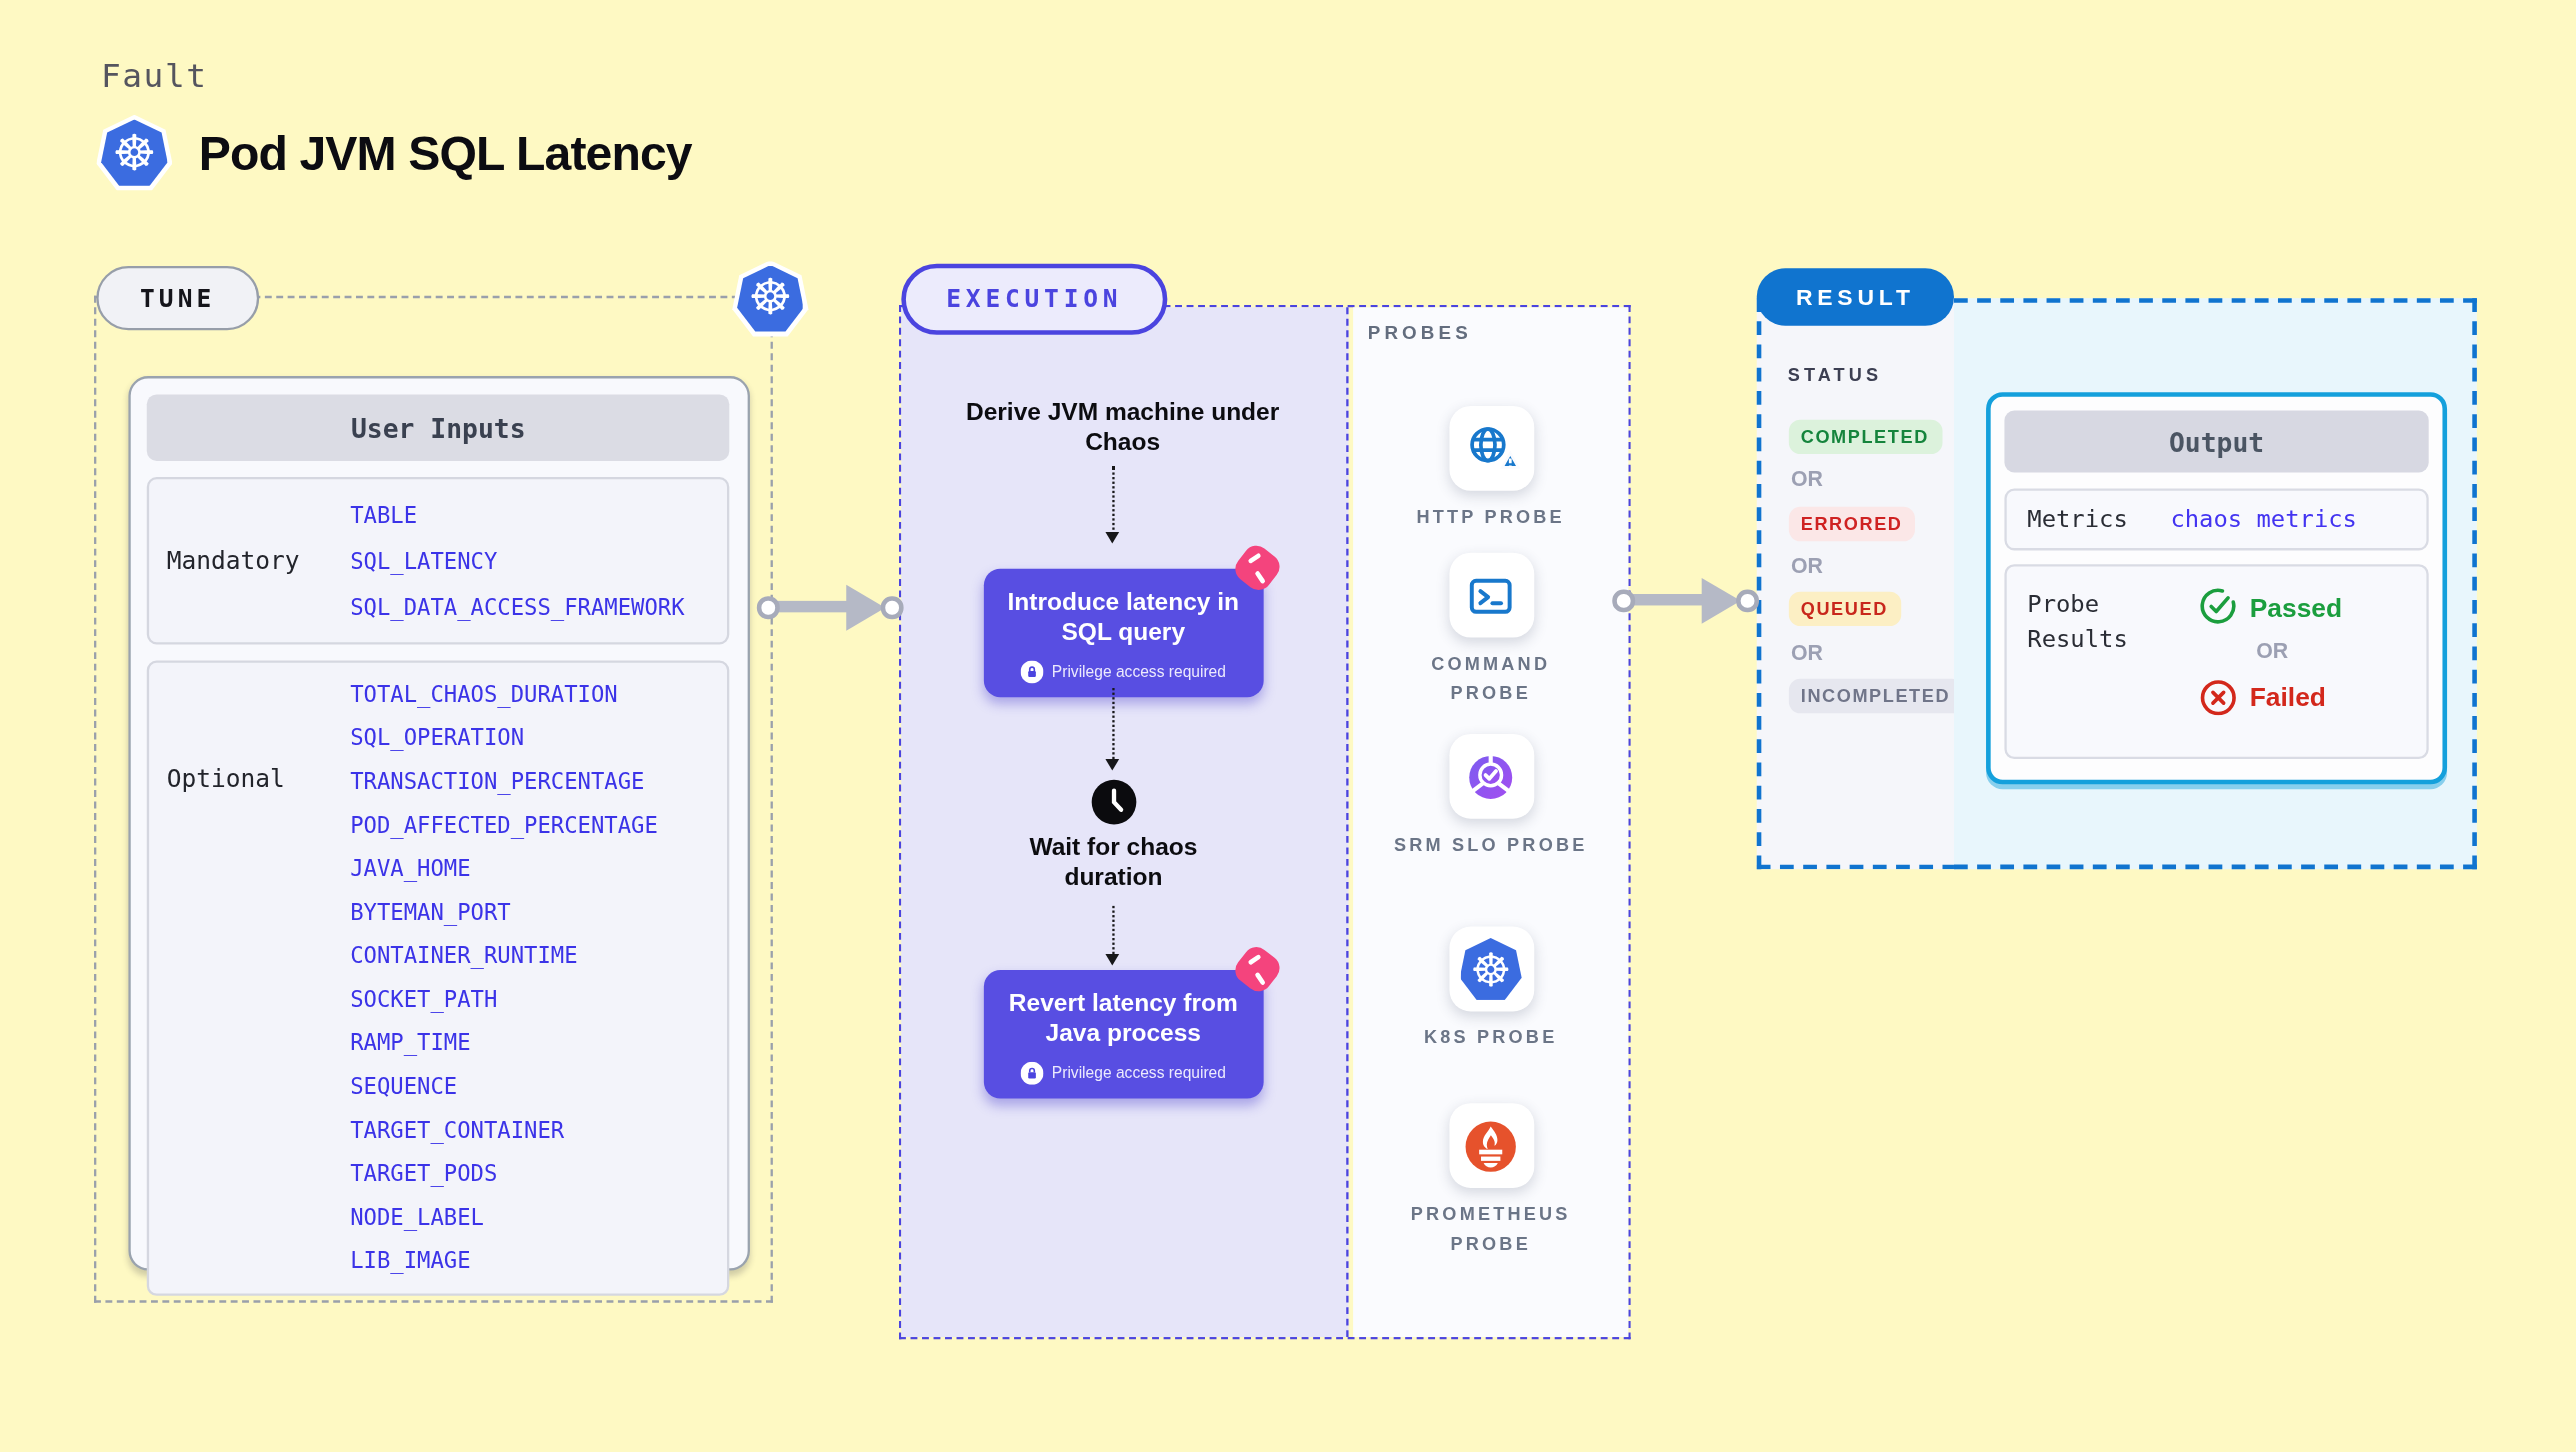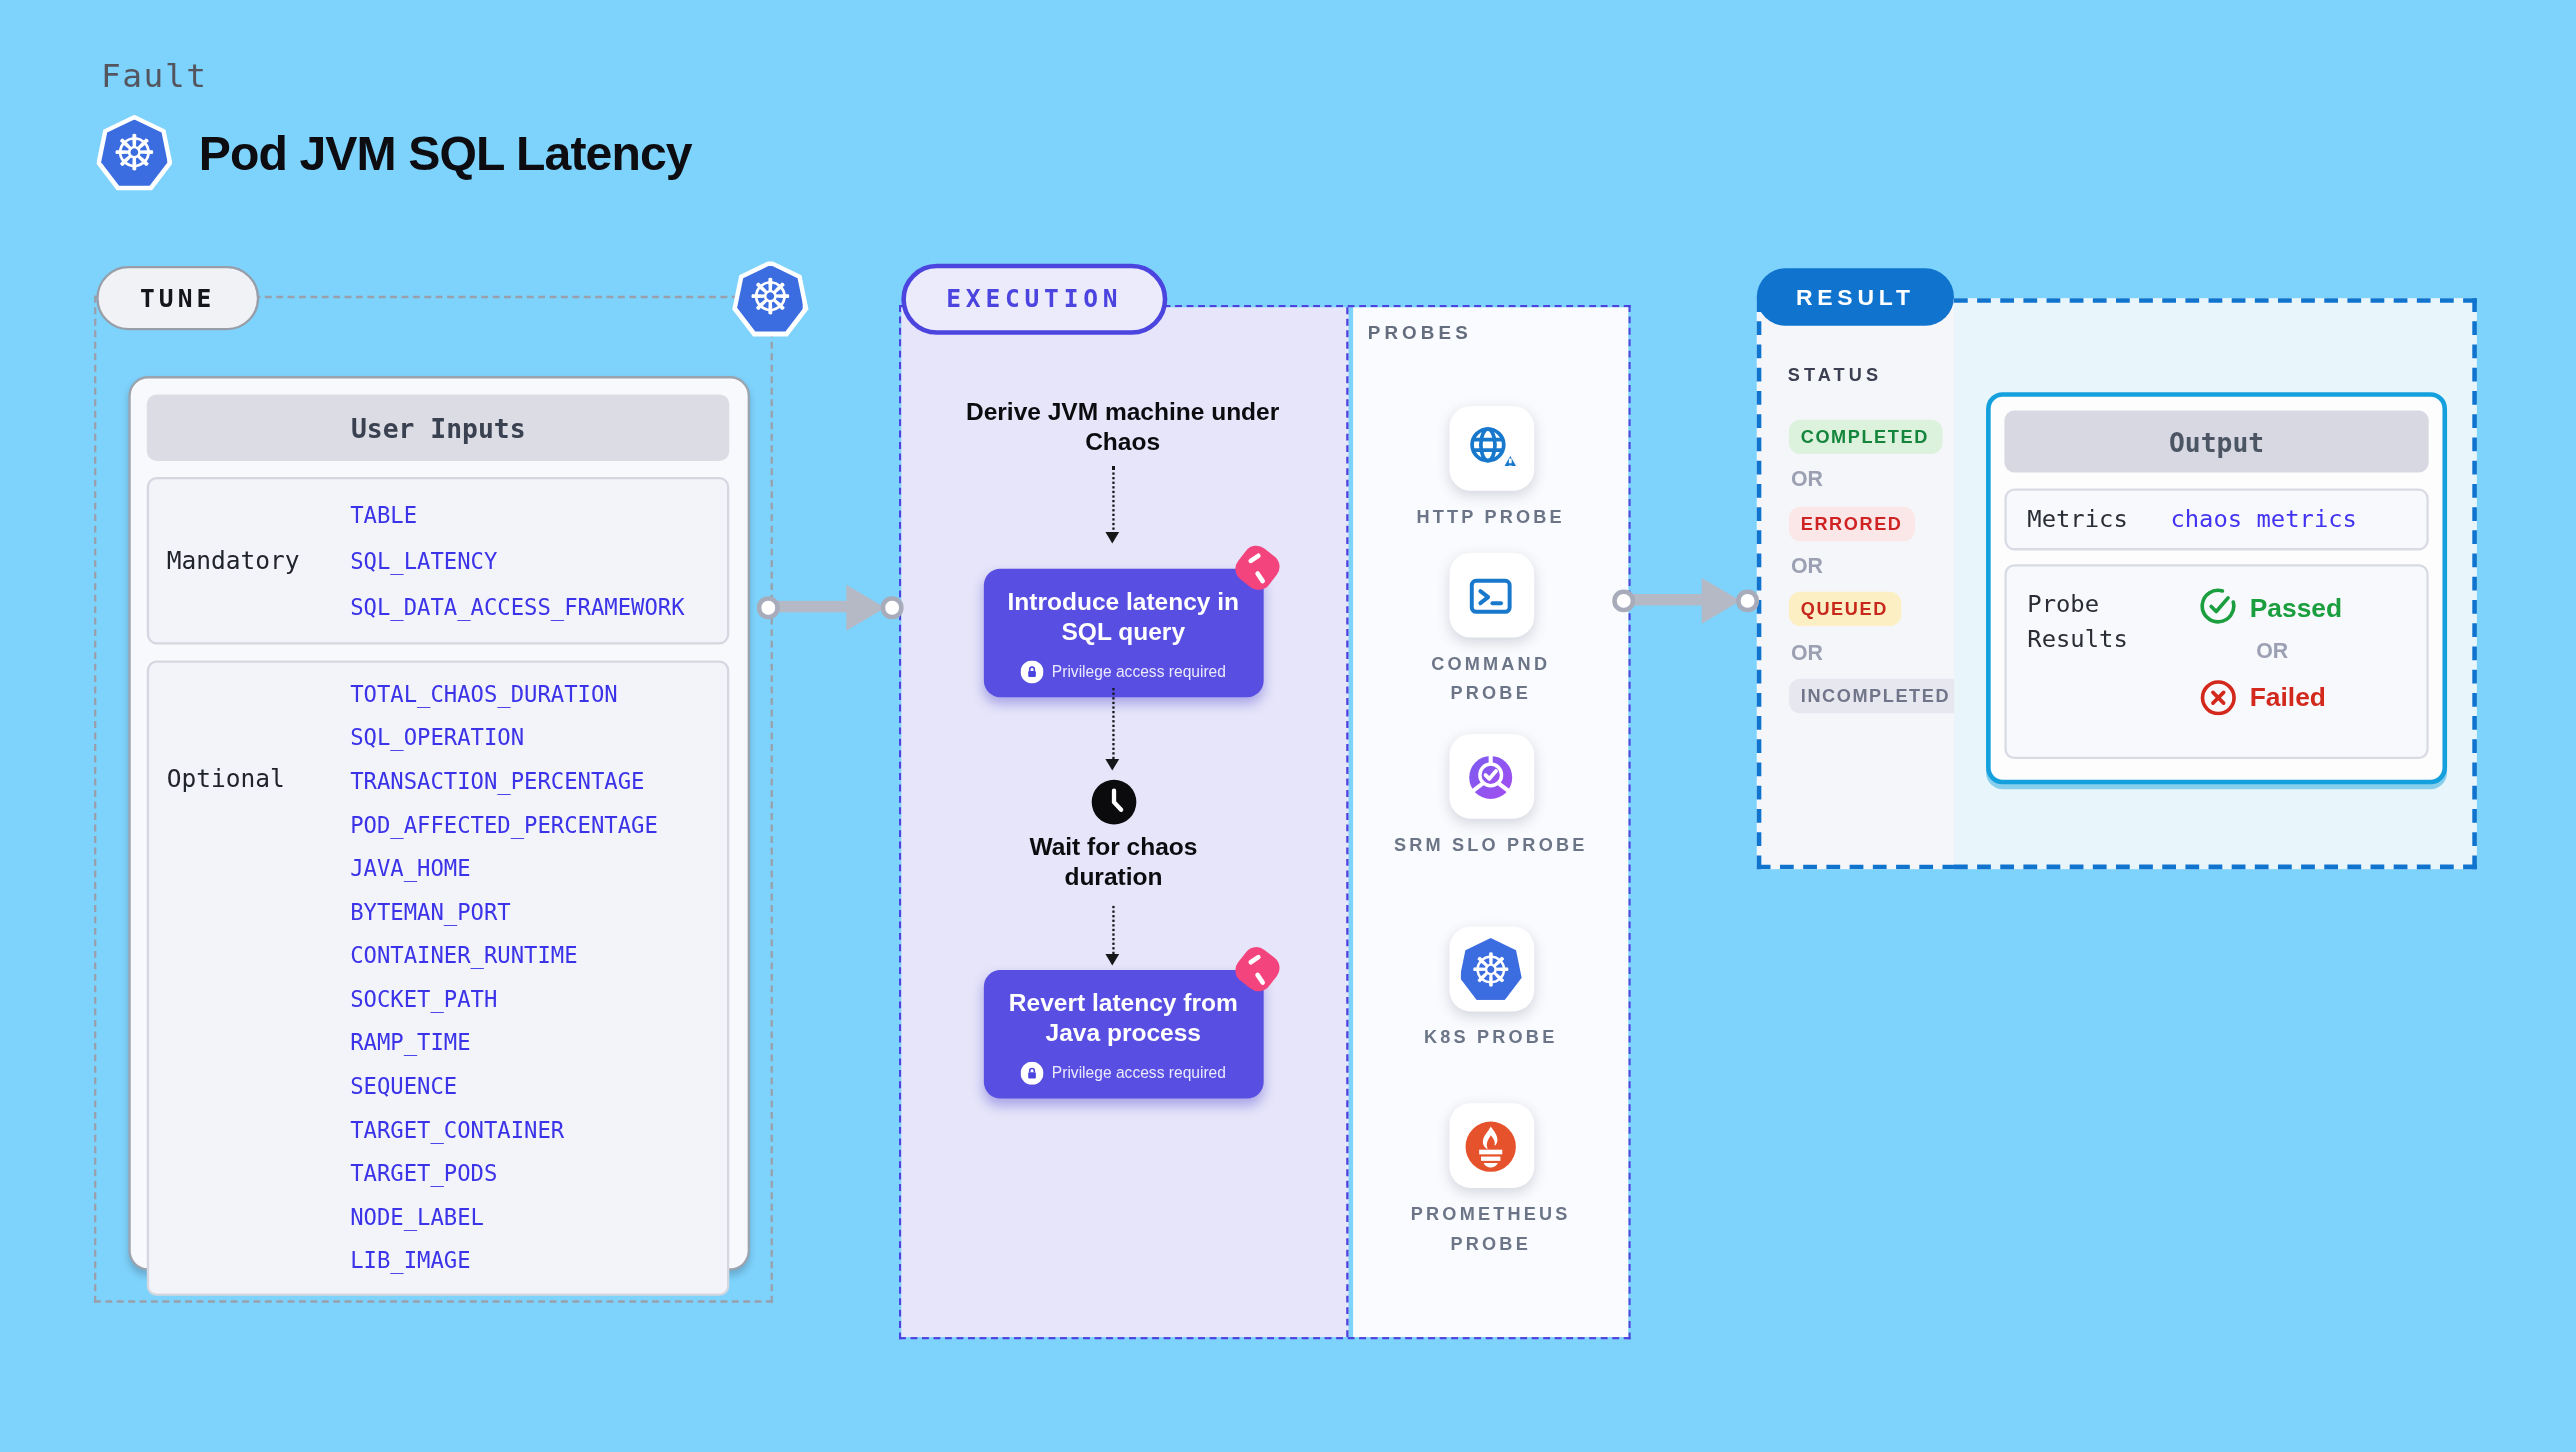--- a/index.html
+++ b/index.html
@@ -1,16 +1,16 @@
 <!DOCTYPE html>
 <html style="font-size:11.5px"><head>
 <meta charset="utf-8">
 <style>
   html,body{margin:0;padding:0;background:#f8f9fc;}
-  .viewport{position:relative;width:2576px;height:1452px;background:#7dd3fc;overflow:hidden;}
+  .viewport{position:relative;width:2576px;height:1452px;background:#fef9c3;overflow:hidden;}
   .design{position:absolute;left:0;top:0;width:1123px;height:633px;
           transform:scale(2.2934);transform-origin:0 0;
           font-family:"Liberation Sans",sans-serif;color:#16161d;}
   .mono{font-family:"DejaVu Sans Mono","Liberation Mono",monospace;}
 
   
   .kicker{position:absolute;left:44px;top:25px;font-size:14.3px;color:#55555f;letter-spacing:0.7px;}
   .title-row{position:absolute;left:42px;top:50px;display:flex;align-items:center;gap:11.5px;}
   .page-title{font-size:21px;font-weight:bold;color:#0c0c11;letter-spacing:-0.4px;}
 

